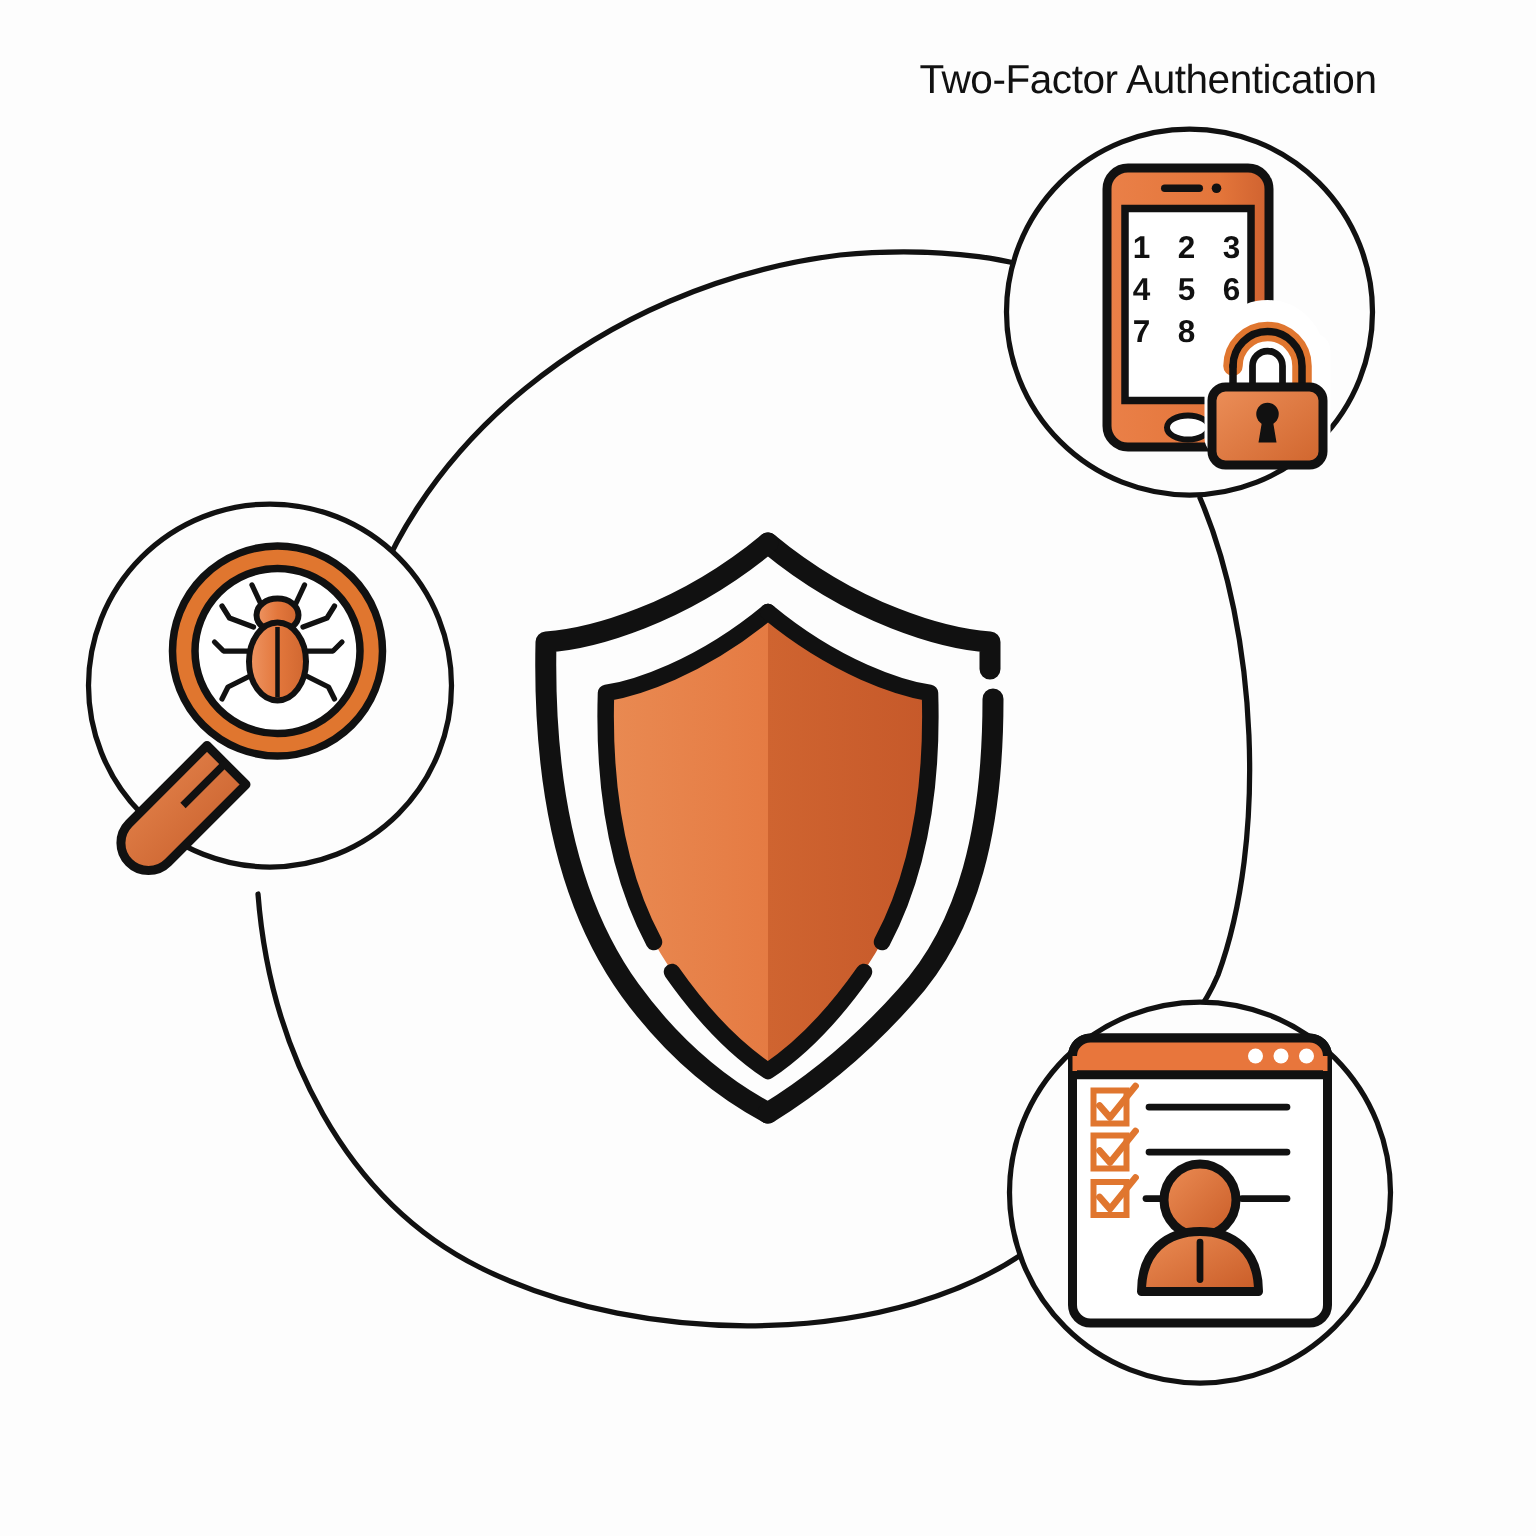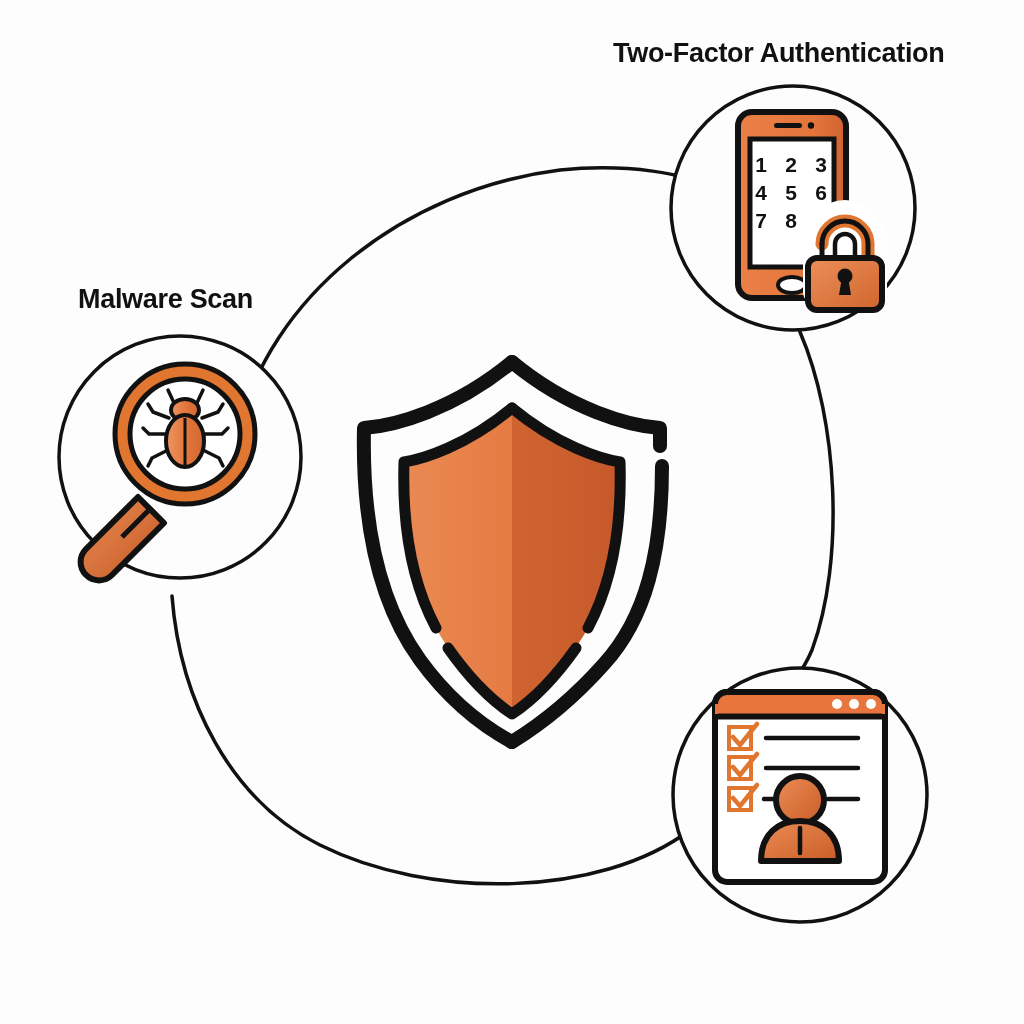--- a/index.html
+++ b/index.html
@@ -21,21 +21,21 @@
   #scene {
     position: absolute;
     left: 0;
     top: 0;
     width: 1024px;
     height: 1024px;
   }
   .node-label {
     position: absolute;
     font-family: "Liberation Sans", sans-serif;
-    font-weight: bold;
+    font-weight: normal;
     font-size: 27px;
     letter-spacing: -0.3px;
     color: #111111;
     white-space: nowrap;
   }
   #label-malware {
     left: 78px;
     top: 284px;
   }
   #label-twofactor {
@@ -246,18 +246,17 @@
         <g>
           <circle cx="800" cy="800" r="24" fill="url(#avatarGrad)" stroke="#111111" stroke-width="6"></circle>
           <path d="M 761 861 C 761 834, 778 821, 800 821 C 822 821, 839 834, 839 861 Z" fill="url(#avatarGrad)" stroke="#111111" stroke-width="6" stroke-linejoin="round"></path>
           <line x1="800" y1="828" x2="800" y2="853" stroke="#111111" stroke-width="4.5" stroke-linecap="round"></line>
         </g>
       </g>
     </g>
 
   </svg>
 
-  <div class="node-label" id="label-malware">Malware Scan</div>
 
   <div class="node-label" id="label-twofactor">Two-Factor Authentication</div>
 
 
 </div>
 
 </body></html>

